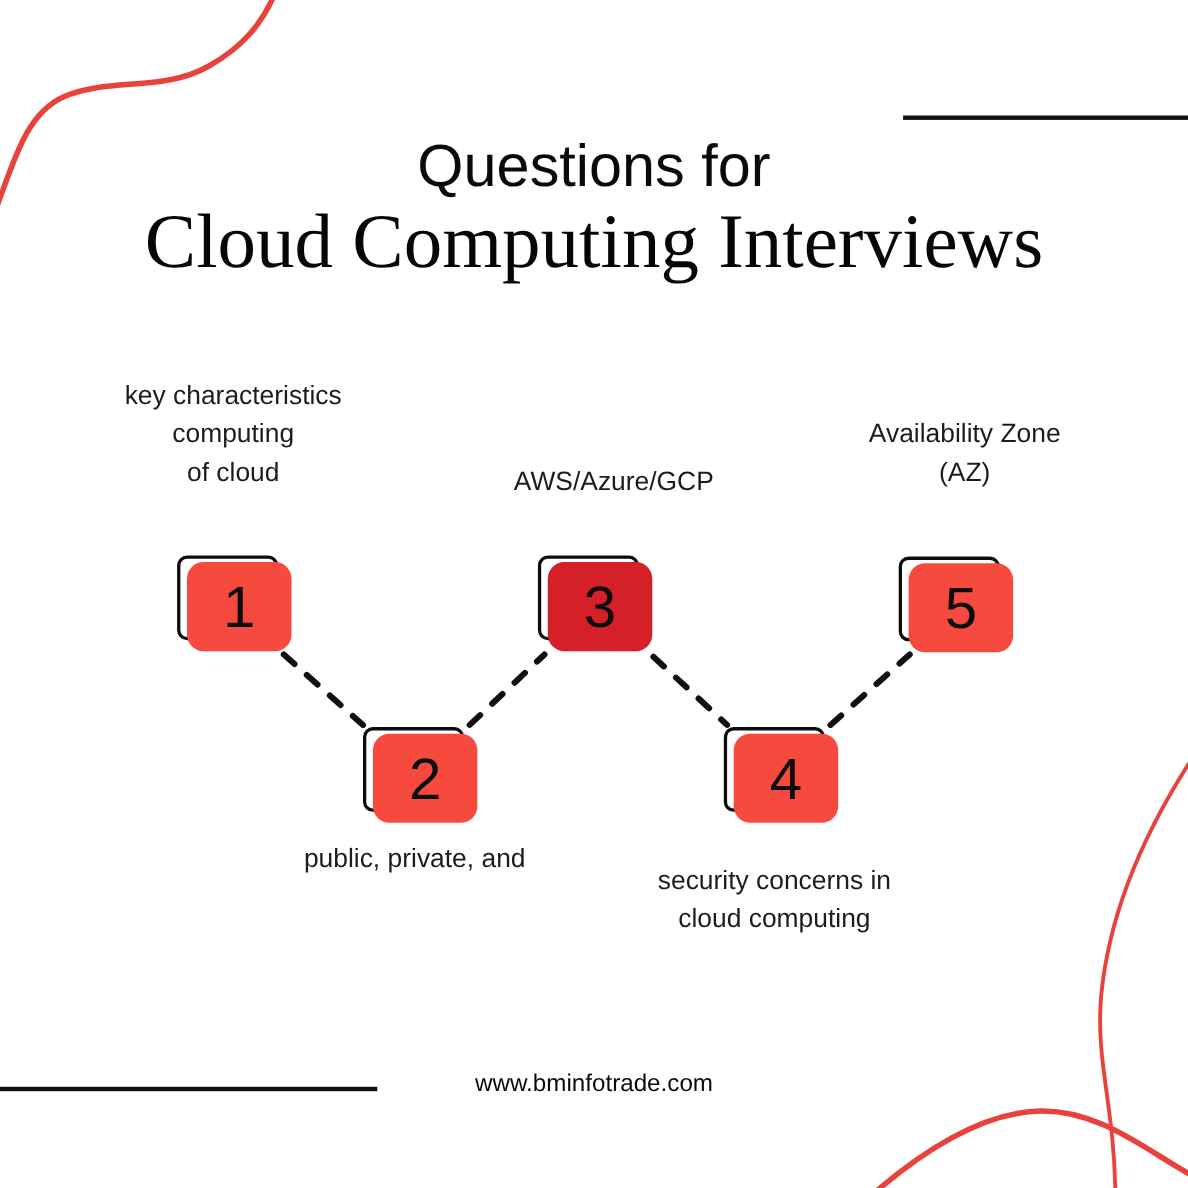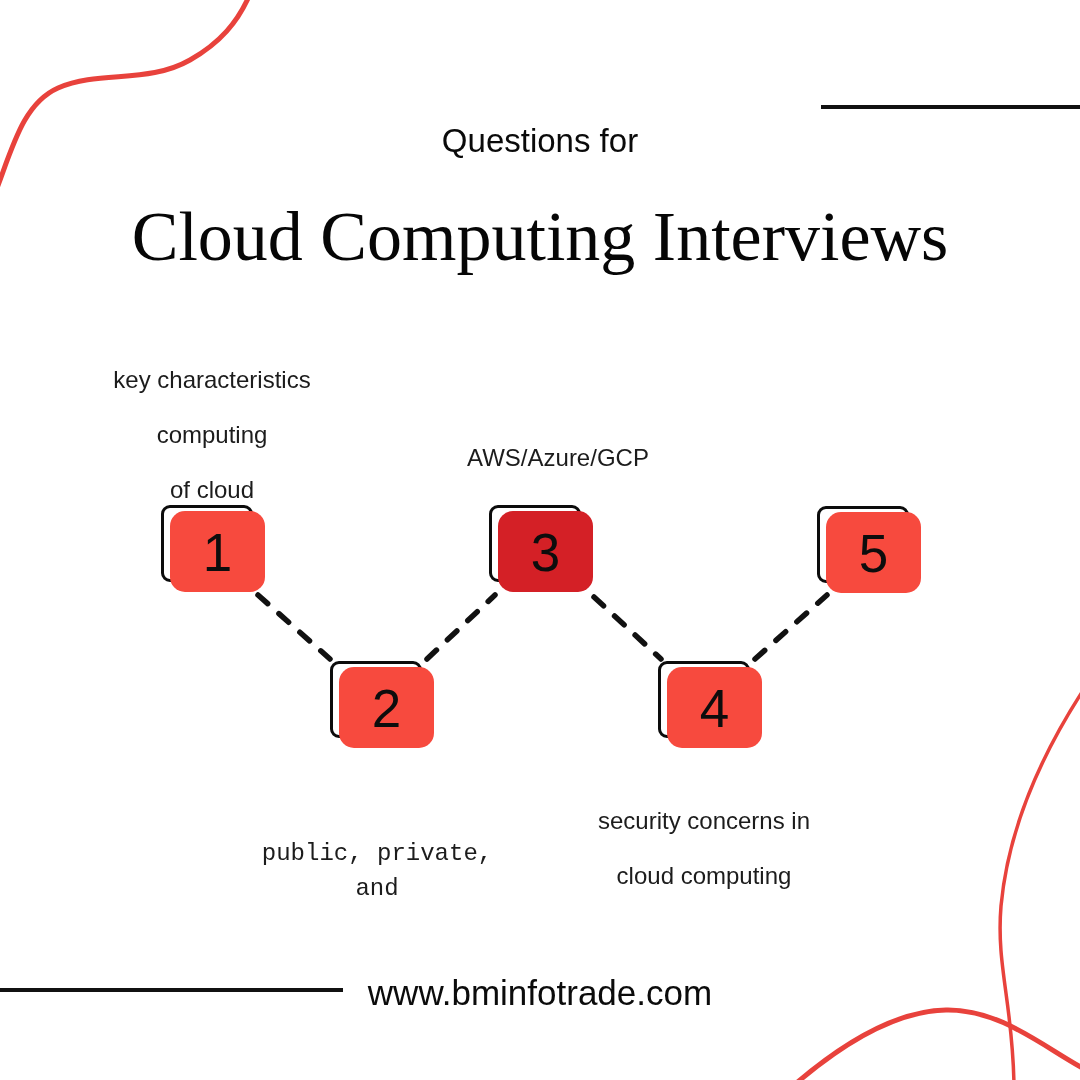--- a/index.html
+++ b/index.html
@@ -20,32 +20,32 @@
   .squiggle.thick{stroke-width:5px;}
   .squiggle.thin{stroke-width:3.5px;}
   .connector{fill:none;stroke:var(--ink,#111);stroke-width:5.5px;stroke-linecap:round;stroke-dasharray:13 15;}
   .bar{position:absolute;height:4px;background:var(--ink,#111);z-index:2;}
   .bar-top-right{left:821px;top:105px;width:259px;}
   .bar-bottom-left{left:0px;top:988px;width:343px;}
 
   .subtitle{
     position:absolute;left:0;right:0;top:124px;
     text-align:center;
-    font-size:33px;line-height:1.0;
+    font-size:54px;line-height:1.0;
     letter-spacing:0px;
     color:#0a0a0a;
   }
   .main-title{
     position:absolute;left:0;right:0;top:186px;
     text-align:center;
     font-family:"Liberation Serif",serif;
     font-weight:400;
     font-size:70px;line-height:1.0;
     color:#060606;
-    margin:16px;
+    margin:0;
   }
 
   .step{position:absolute;width:106px;height:88px;z-index:3;}
   .step .outline{
     position:absolute;left:0;top:0;
     width:86px;height:71px;
     border:3px solid #0c0c0c;
     border-radius:9px;
     background:transparent;
   }
@@ -67,31 +67,31 @@
   .step-3{left:489px;top:505px;}
   .step-4{left:658px;top:661px;}
   .step-5{left:817px;top:506px;}
 
   .label{
     position:absolute;z-index:2;
     text-align:center;
     font-size:24px;line-height:35px;
     color:#1c1c1c;
   }
-  .label span{display:block;margin-top:20px;}
+  .label span{display:block;}
   .label-1{left:82px;top:342px;width:260px;}
-  .label-2{left:237px;top:816px;width:280px;font-family:Liberation Mono, monospace;}
+  .label-2{left:237px;top:763px;width:280px;}
   .label-3{left:408px;top:420px;width:300px;}
   .label-4{left:564px;top:783px;width:280px;}
   .label-5{left:747px;top:377px;width:260px;}
 
   .footer-url{
     position:absolute;left:0;right:0;top:972px;
     text-align:center;
-    font-size:35px;line-height:1.2;
+    font-size:22px;line-height:1.2;
     color:#0b0b0b;z-index:2;
   }
 </style>
 </head>
 <body>
 
 <div class="canvas" style="--background: #ffffff; --ink: #111111; --accent-red: #f74a3e; --accent-red-dark: #d42026; --curve-red: #e8423c;">
 
   <svg class="decor" viewBox="0 0 1080 1080" aria-hidden="true">
     <path class="squiggle thick" d="M -6 196 C 12 150 22 104 58 88 C 100 70 148 84 190 60 C 220 43 238 22 250 -6"></path>
@@ -109,20 +109,24 @@
   <div class="subtitle">Questions for</div>
   <h1 class="main-title">Cloud Computing Interviews</h1>
 
   <div class="label label-1">
     <span>key characteristics</span>
     <span>computing</span>
     <span>of cloud</span>
   </div>
   <div class="label label-3">
     <span>AWS/Azure/GCP</span>
+  </div>
+  <div class="label label-5">
+    <span>Availability Zone</span>
+    <span>(AZ)</span>
   </div>
   <div class="label label-2">
     <span>public, private, and</span>
   </div>
   <div class="label label-4">
     <span>security concerns in</span>
     <span>cloud computing</span>
   </div>
 
   <div class="step step-1">

